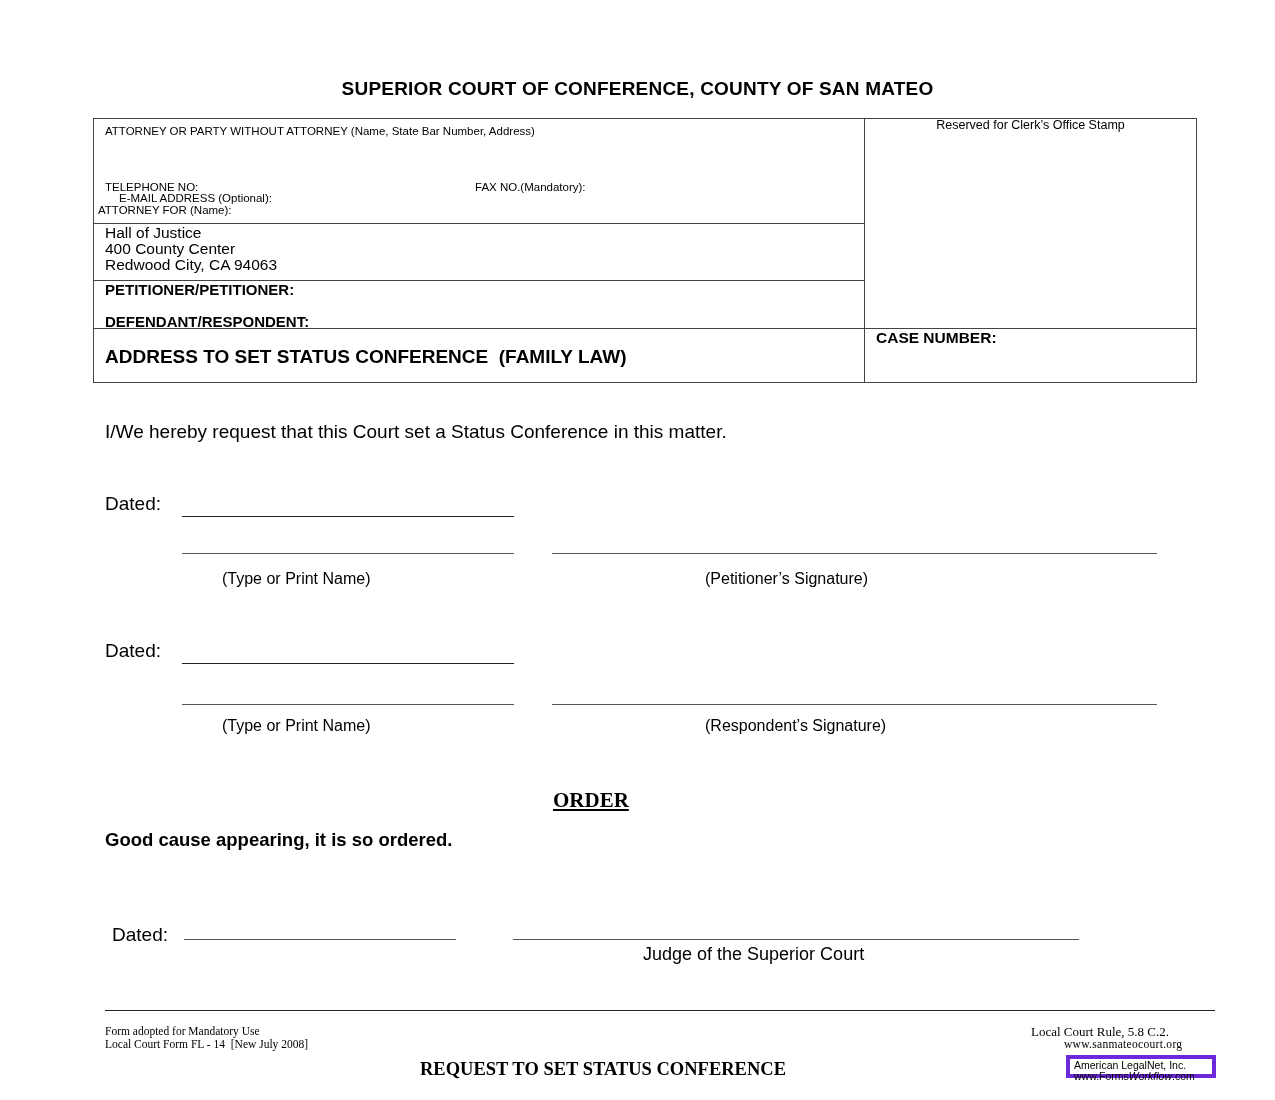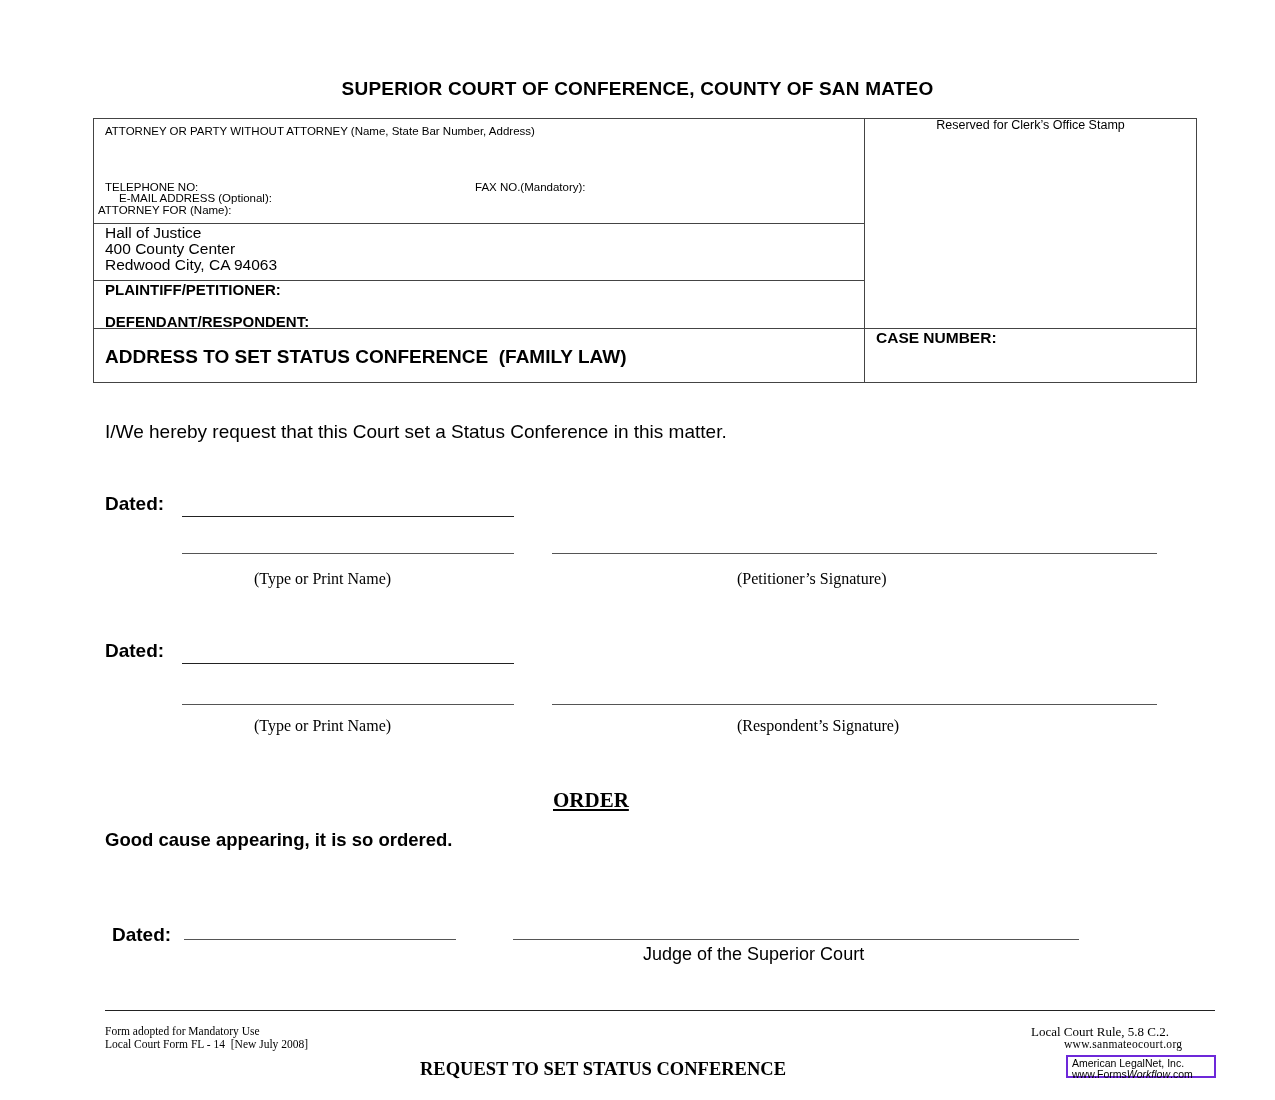--- a/index.html
+++ b/index.html
@@ -7,30 +7,30 @@
   .abs { position:absolute; white-space:nowrap; }
   .court-title { left:0; width:1275px; top:78px; text-align:center; font-weight:bold; font-size:19px; letter-spacing:0.2px; }
   .box { position:absolute; border:1px solid #444; box-sizing:border-box; }
   .hline { position:absolute; height:0; border-top:1px solid #444; }
   .vline { position:absolute; width:0; border-left:1px solid #444; }
   .small { font-size:11.5px; }
   .addr { font-size:15.5px; line-height:16px; }
   .bold13 { font-weight:bold; font-size:15px; }
   .form-title { font-weight:bold; font-size:19px; }
   .body-text { font-size:19px; }
-  .dated { font-size:19px;font-weight:bold; }
+  .dated { font-size:19px; }
   .sigline { position:absolute; height:0; border-top:1.5px solid #555; }
   .sigline.dark { border-top:1.5px solid #222; }
-  .caption { font-size:16px; font-family:Liberation Serif, serif;margin-left:32px; }
+  .caption { font-size:16px; font-family:Liberation Sans, sans-serif; }
   .order { font-family:"Liberation Serif", serif; font-weight:bold; font-size:21px; text-decoration:underline; }
   .serif-small { font-family:"Liberation Serif", serif; font-size:11.5px; line-height:13px; }
   .footer-title { font-family:"Liberation Serif", serif; font-weight:bold; font-size:18.5px; }
   .rule { font-family:"Liberation Serif", serif; font-size:13px; }
   .site { font-family:"Liberation Serif", serif; font-size:11.5px; letter-spacing:0.3px; }
-  .legalnet { position:absolute; left:1066px; top:1055px; width:150px; height:23px; border:2px solid #6d28d9; box-sizing:border-box; font-size:10.5px; line-height:10.5px; padding:1px 4px; }
+  .legalnet { position:absolute; left:1066px; top:1055px; width:150px; height:23px; border:4px solid #6d28d9; box-sizing:border-box; font-size:10.5px; line-height:10.5px; padding:1px 4px; }
 </style>
 </head>
 <body>
 
 <div class="abs court-title">SUPERIOR COURT OF CONFERENCE, COUNTY OF SAN MATEO</div>
 
 <div class="box" style="left:93px; top:118px; width:1104px; height:265px;"></div>
 <div class="vline" style="left:864px; top:118px; height:265px;"></div>
 <div class="hline" style="left:93px; top:223px; width:771px;"></div>
 <div class="hline" style="left:93px; top:280px; width:771px;"></div>
@@ -39,21 +39,21 @@
 <div class="abs small" style="left:105px; top:125px;">ATTORNEY OR PARTY WITHOUT ATTORNEY (Name, State Bar Number, Address)</div>
 <div class="abs small" style="left:105px; top:181px;">TELEPHONE NO:</div>
 <div class="abs small" style="left:475px; top:181px;">FAX NO.(Mandatory):</div>
 <div class="abs small" style="left:119px; top:192px;">E-MAIL ADDRESS (Optional):</div>
 <div class="abs small" style="left:98px; top:204px;text-align:center;">ATTORNEY FOR (Name):</div>
 
 <div class="abs addr" style="left:105px; top:225px;">Hall of Justice</div>
 <div class="abs addr" style="left:105px; top:241px;">400 County Center</div>
 <div class="abs addr" style="left:105px; top:257px;">Redwood City, CA 94063</div>
 
-<div class="abs bold13" style="left:105px; top:281px;">PLAINTIFF/PETITIONER:</div>
+<div class="abs bold13" style="left:105px; top:281px;">PETITIONER/PETITIONER:</div>
 <div class="abs bold13" style="left:105px; top:313px;">DEFENDANT/RESPONDENT:</div>
 
 <div class="abs form-title" style="left:105px; top:346px; white-space:pre;">ADDRESS TO SET STATUS CONFERENCE  (FAMILY LAW)</div>
 
 <div class="abs small" style="left:865px; width:331px; text-align:center; top:118px; font-size:12.5px;">Reserved for Clerk’s Office Stamp</div>
 <div class="abs bold13" style="left:876px; top:329px; font-size:15.5px;">CASE NUMBER:</div>
 
 <div class="abs body-text" style="left:105px; top:421px;">I/We hereby request that this Court set a Status Conference in this matter.</div>
 
 <div class="abs dated" style="left:105px; top:493px;">Dated:</div>

